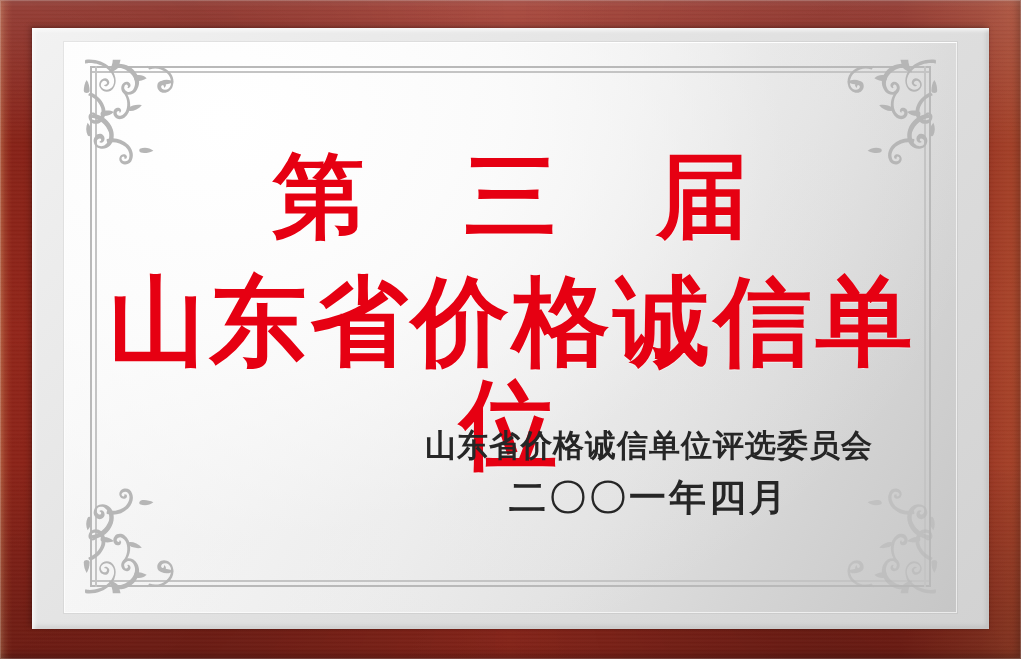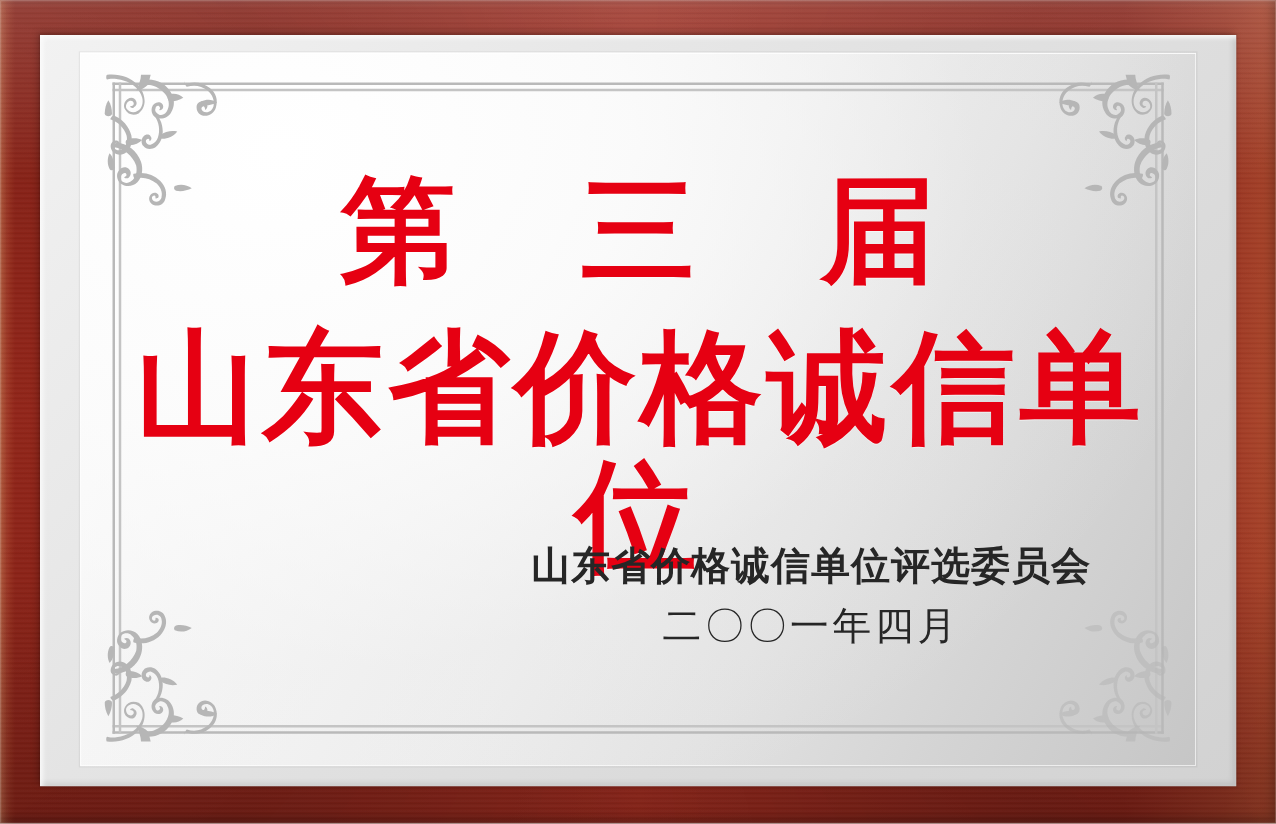--- a/index.html
+++ b/index.html
@@ -142,21 +142,21 @@
 
   
   .content{
     position:absolute;
     inset:0;
     display:block;
   }
   .title-block{
     position:absolute;
     left:0; right:0;
-    top:96px;
+    top:108px;
     text-align:center;
   }
   .title-line1{
     color:#e60012;
     font-family:"DejaVu Serif","Liberation Serif",serif;
     font-weight:700;
     font-size:92px;
     line-height:1.02;
     letter-spacing:34px;
     text-indent:34px;
@@ -187,22 +187,22 @@
     font-weight:700;
     font-size:31px;
     line-height:1.25;
     letter-spacing:1px;
     margin:0;
     white-space:nowrap;
     text-align:right;
   }
   .sign-date{
     font-family:"DejaVu Sans","Liberation Sans",sans-serif;
-    font-weight:400;
-    font-size:31px;
+    font-weight:700;
+    font-size:37px;
     line-height:1.25;
     letter-spacing:3px;
     margin:10px 0 0 0;
     white-space:nowrap;
   }
 </style>
 </head>
 <body>
 
 <div class="stage">

